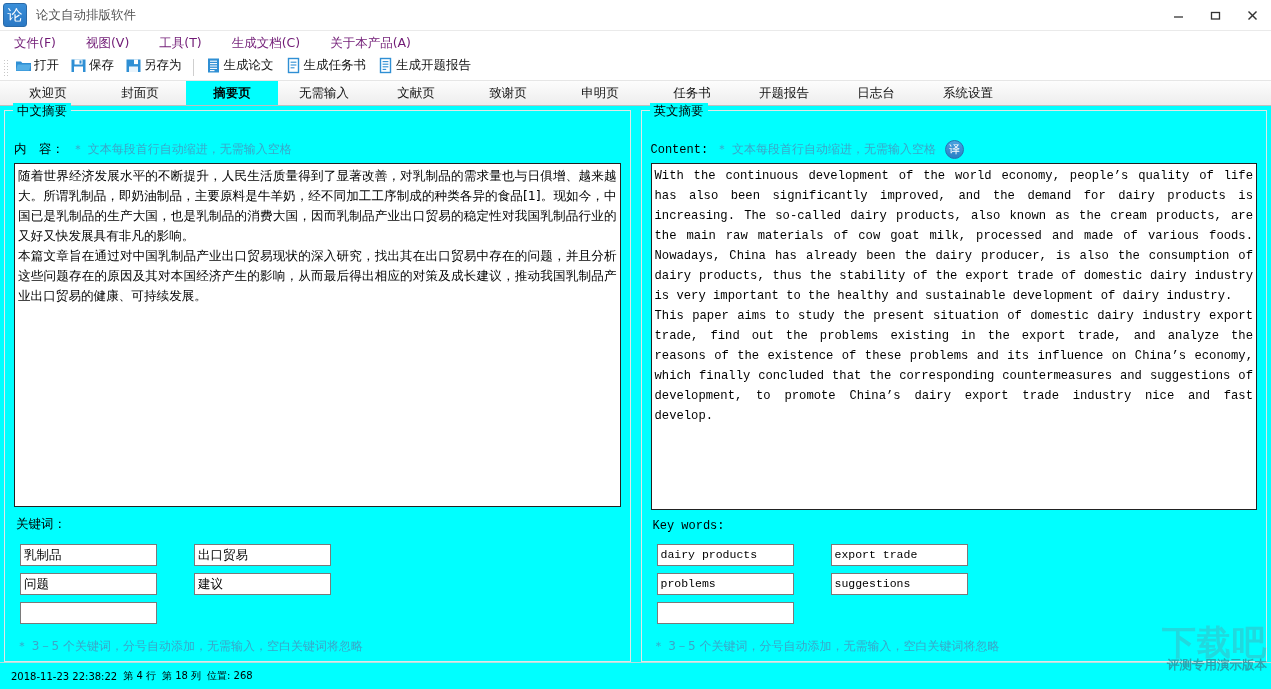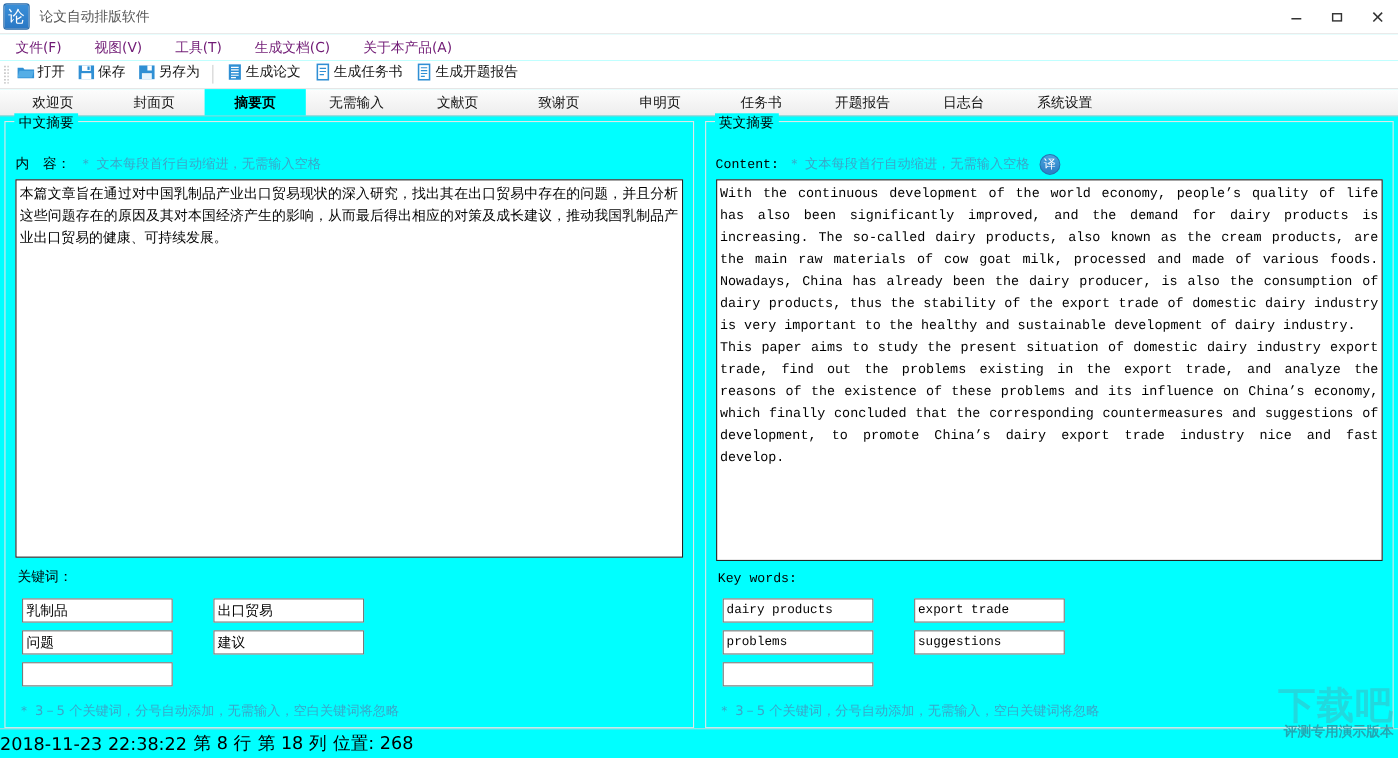--- a/index.html
+++ b/index.html
@@ -237,22 +237,22 @@
     padding-left: 2px;
     flex: 0 0 auto;
   }
 
   
   .statusbar {
     height: 27px; flex: 0 0 27px;
     background: #00FFFF;
     border-top: 1px solid #b4dfe0;
     display: flex; align-items: center;
-    padding-left: 0;
-    font-size: 16px; color: #000;
+    padding-left: 11px;
+    font-size: 10px; color: #000;
     font-family: "DejaVu Sans", sans-serif;
     position: relative;
   }
   .status-seg { margin-right: 6px; white-space: nowrap; }
 
   
   .watermark {
     position: absolute;
     right: 4px; bottom: 0px;
     width: 168px; height: 66px;
@@ -414,20 +414,21 @@
 
     <div class="panel">
       <div class="panel-legend">中文摘要</div>
 
       <div class="content-row">
         <span class="content-label">内　容：</span>
         <span class="hint">＊ 文本每段首行自动缩进，无需输入空格</span>
       </div>
 
       <div class="editor cn">
+        <p>随着世界经济发展水平的不断提升，人民生活质量得到了显著改善，对乳制品的需求量也与日俱增、越来越大。所谓乳制品，即奶油制品，主要原料是牛羊奶，经不同加工工序制成的种类各异的食品[1]。现如今，中国已是乳制品的生产大国，也是乳制品的消费大国，因而乳制品产业出口贸易的稳定性对我国乳制品行业的又好又快发展具有非凡的影响。</p>
         <p>本篇文章旨在通过对中国乳制品产业出口贸易现状的深入研究，找出其在出口贸易中存在的问题，并且分析这些问题存在的原因及其对本国经济产生的影响，从而最后得出相应的对策及成长建议，推动我国乳制品产业出口贸易的健康、可持续发展。</p>
       </div>
 
       <div class="kw-label">关键词：</div>
 
       <div class="kw-grid">
         <div class="kw-input">乳制品</div>
         <div class="kw-input">出口贸易</div>
         <div class="kw-input">问题</div>
         <div class="kw-input">建议</div>
@@ -461,21 +462,21 @@
         <div class="kw-input en"></div>
       </div>
 
       <div class="kw-hint">＊ 3－5 个关键词，分号自动添加，无需输入，空白关键词将忽略</div>
     </div>
 
   </div>
 
   <div class="statusbar">
     <span class="status-seg">2018-11-23 22:38:22</span>
-    <span class="status-seg">第 8 行</span>
+    <span class="status-seg">第 4 行</span>
     <span class="status-seg">第 18 列</span>
     <span class="status-seg">位置: 268</span>
   </div>
 
   <div class="watermark">
     <div class="wm-big">下载吧</div>
     <div class="wm-small">评测专用演示版本</div>
   </div>
 
 </div>

